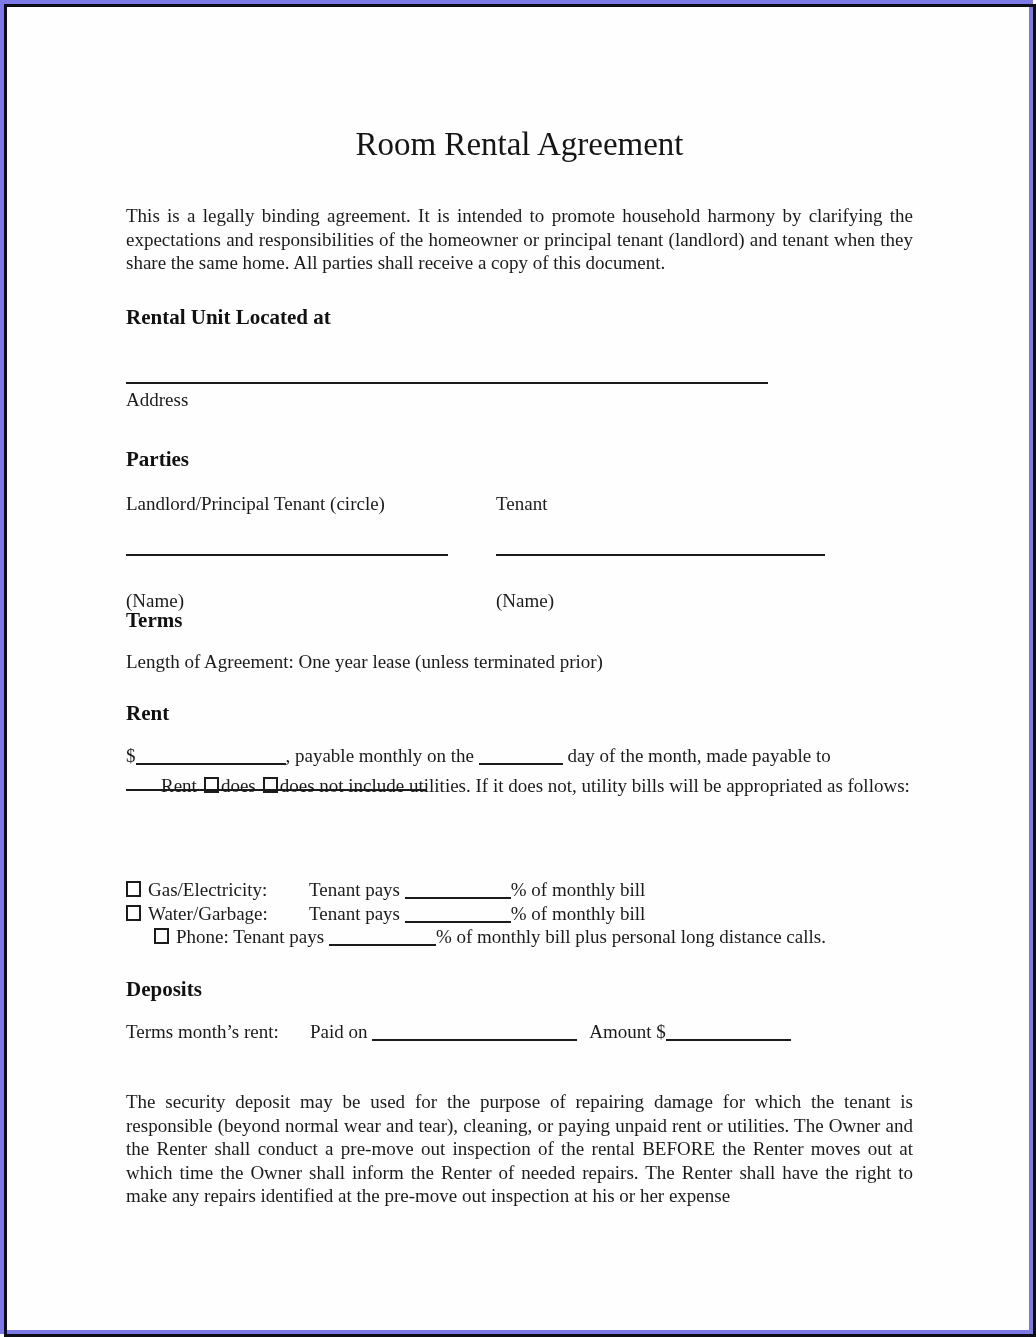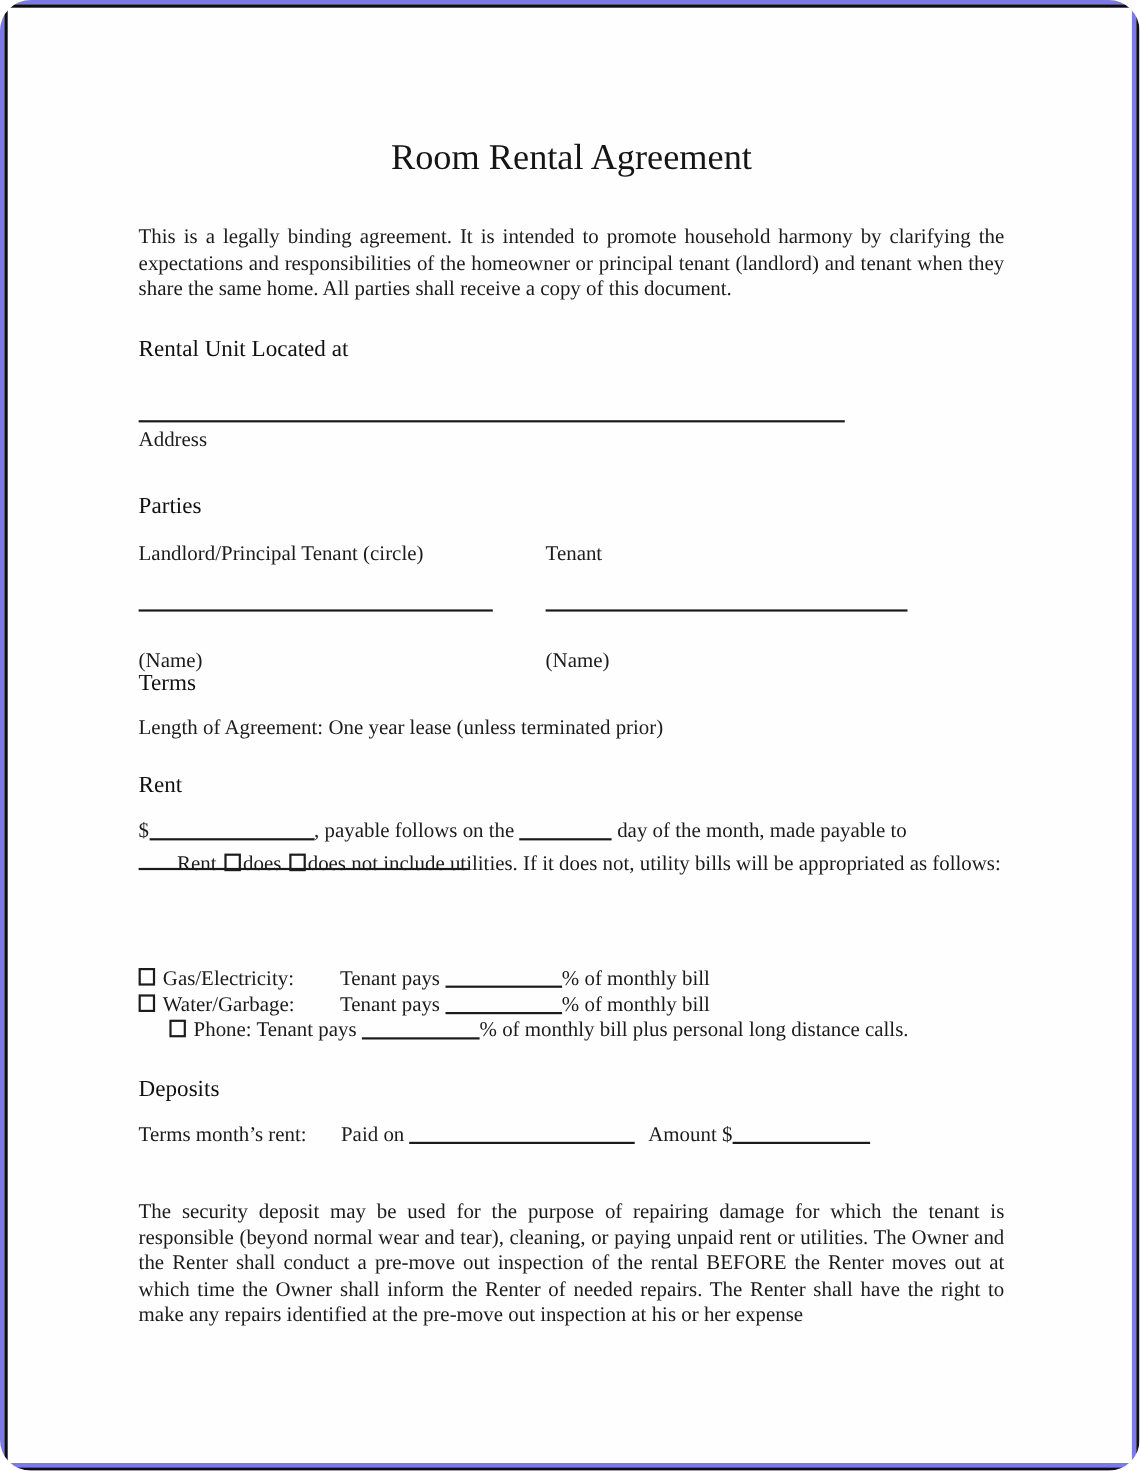--- a/index.html
+++ b/index.html
@@ -1,29 +1,29 @@
 <!DOCTYPE html>
 <html><head>
 <meta charset="utf-8">
 <style>
   html,body{margin:0;padding:0;background:#ffffff;}
   .stage{
     position:relative;width:1036px;height:1337px;background:#fefefe;overflow:hidden;
-    font-family:"Liberation Serif","DejaVu Serif",serif;color:#1b1b1b;border-radius:28px;
+    font-family:"Liberation Serif","DejaVu Serif",serif;color:#1b1b1b;
   }
   
   .frame-purple{position:absolute;top:0;left:0;right:3px;bottom:3px;border:4px solid #7d7ae8;pointer-events:none;}
   .frame-dark{position:absolute;top:4px;left:4px;right:0;bottom:0;border:3px solid #0d0d18;pointer-events:none;}
 
   .abs{position:absolute;left:126px;width:787px;}
   .title{top:124px;text-align:center;font-size:33px;line-height:40px;color:#151515;}
   .para{font-size:19px;line-height:23.5px;text-align:justify;}
   .intro{top:204px;}
   .policy{top:1090px;}
-  h2{margin:0;font-size:21px;line-height:26px;font-weight:normal;color:#111;}
+  h2{margin:0;font-size:21px;line-height:26px;font-weight:bold;color:#111;}
   .h-rental{top:304px;}
   .h-parties{top:446px;}
   .h-terms{top:607px;}
   .h-rent{top:700px;}
   .h-deposits{top:976px;}
   .body-line{font-size:19px;line-height:24px;}
   .hr{position:absolute;height:0;border-top:2px solid #1b1b1b;}
   .addr-hr{top:382px;left:126px;width:642px;}
   .addr-label{top:388px;}
   .name-hr-left{top:554px;left:126px;width:322px;}
@@ -75,21 +75,21 @@
   <div class="hr name-hr-right"></div>
   <div class="abs body-line labels-row names-row">
     <span class="col-left">(Name)</span>
     <span>(Name)</span>
   </div>
 
   <h2 class="abs h-terms">Terms</h2>
   <div class="abs body-line terms-line">Length of Agreement: One year lease (unless terminated prior)</div>
 
   <h2 class="abs h-rent">Rent</h2>
-  <div class="abs body-line rent-line1"><span>$</span><span class="bl w150"></span><span>, payable follows on the</span> <span class="bl w84"></span> <span>day of the month, made payable to</span></div>
+  <div class="abs body-line rent-line1"><span>$</span><span class="bl w150"></span><span>, payable monthly on the</span> <span class="bl w84"></span> <span>day of the month, made payable to</span></div>
   <div class="hr rent-hr2"></div>
 
   <div class="abs body-line rent-includes"><span>Rent</span><span class="cb cb-inline"></span><span>does</span><span class="cb cb-inline"></span><span>does not include utilities. If it does not, utility bills will be appropriated as follows:</span></div>
 
   <div class="abs body-line util-row1"><span class="cb cb-row"></span><span class="util-label">Gas/Electricity:</span><span>Tenant pays</span> <span class="bl w106"></span><span>% of monthly bill</span></div>
 
   <div class="abs body-line util-row2"><span class="cb cb-row"></span><span class="util-label">Water/Garbage:</span><span>Tenant pays</span> <span class="bl w106"></span><span>% of monthly bill</span></div>
 
   <div class="abs body-line util-row3"><span class="cb cb-row"></span><span>Phone: Tenant pays</span> <span class="bl w107"></span><span>% of monthly bill plus personal long distance calls.</span></div>
 

